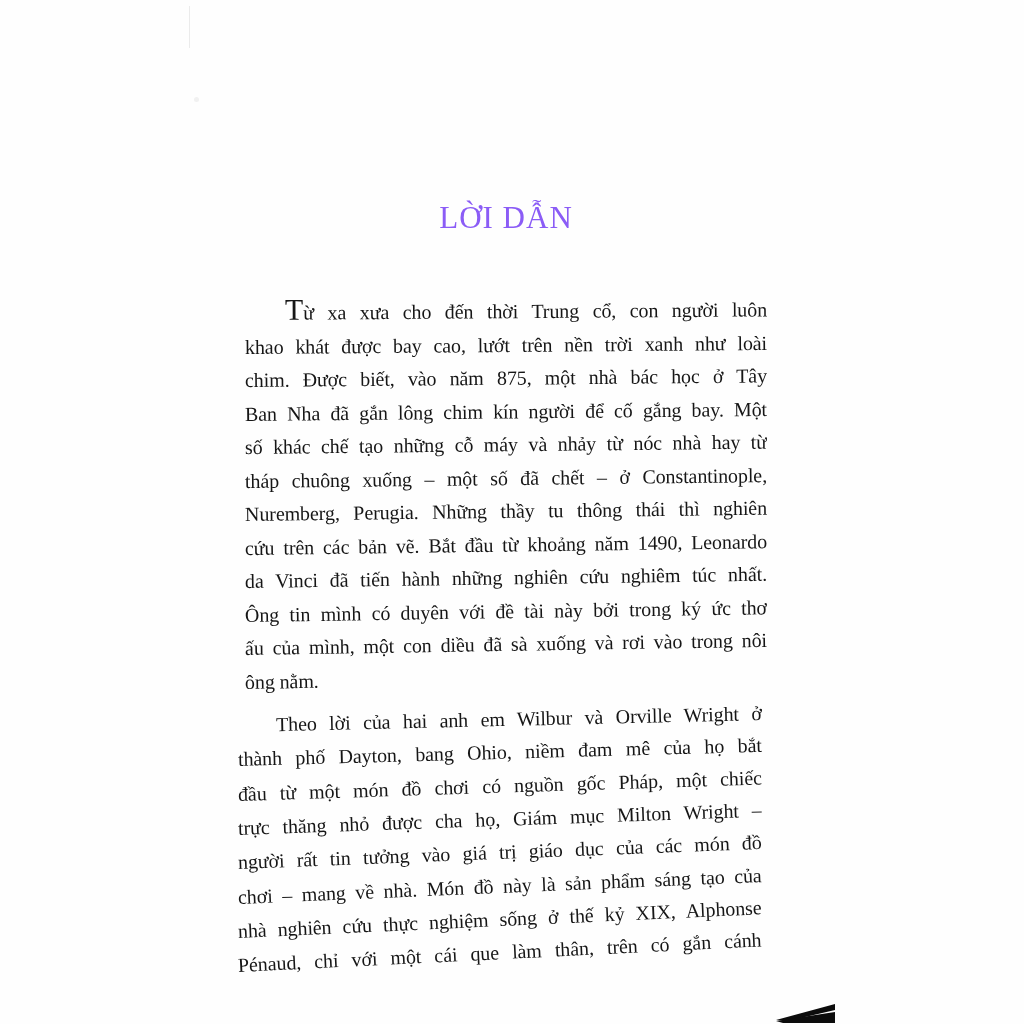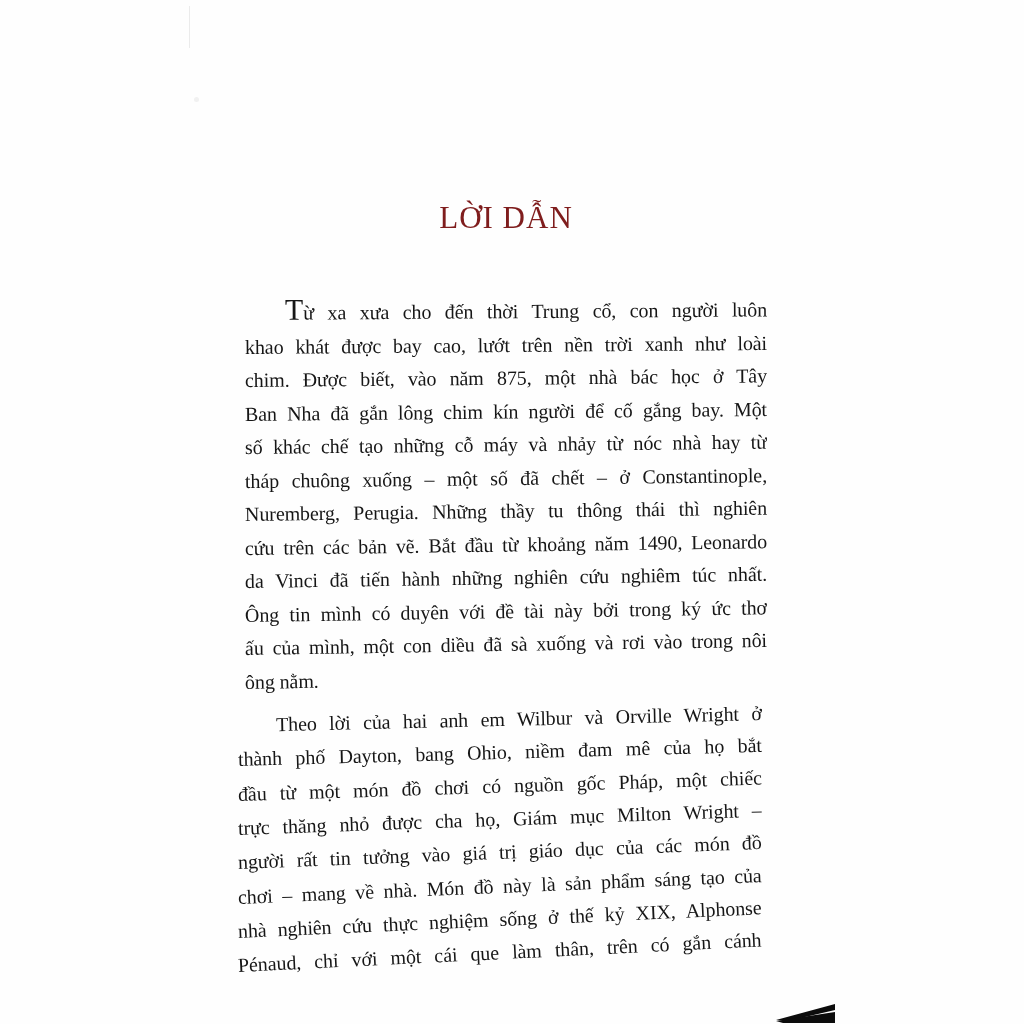--- a/index.html
+++ b/index.html
@@ -39,21 +39,21 @@
   .title {
     position: absolute;
     left: 245px;
     top: 200px;
     width: 522px;
     margin: 0;
     text-align: center;
     font-size: 31px;
     font-weight: 400;
     letter-spacing: 1px;
-    color: #7f1d1d;
+    color: #8b5cf6;
   }
   .para {
     position: absolute;
     width: 522px;
   }
   .p1 { left: 245px; top: 296px; }
   .p2 { left: 238px; top: 708px; width: 524px; }
   .ln {
     position: absolute;
     left: 0;

